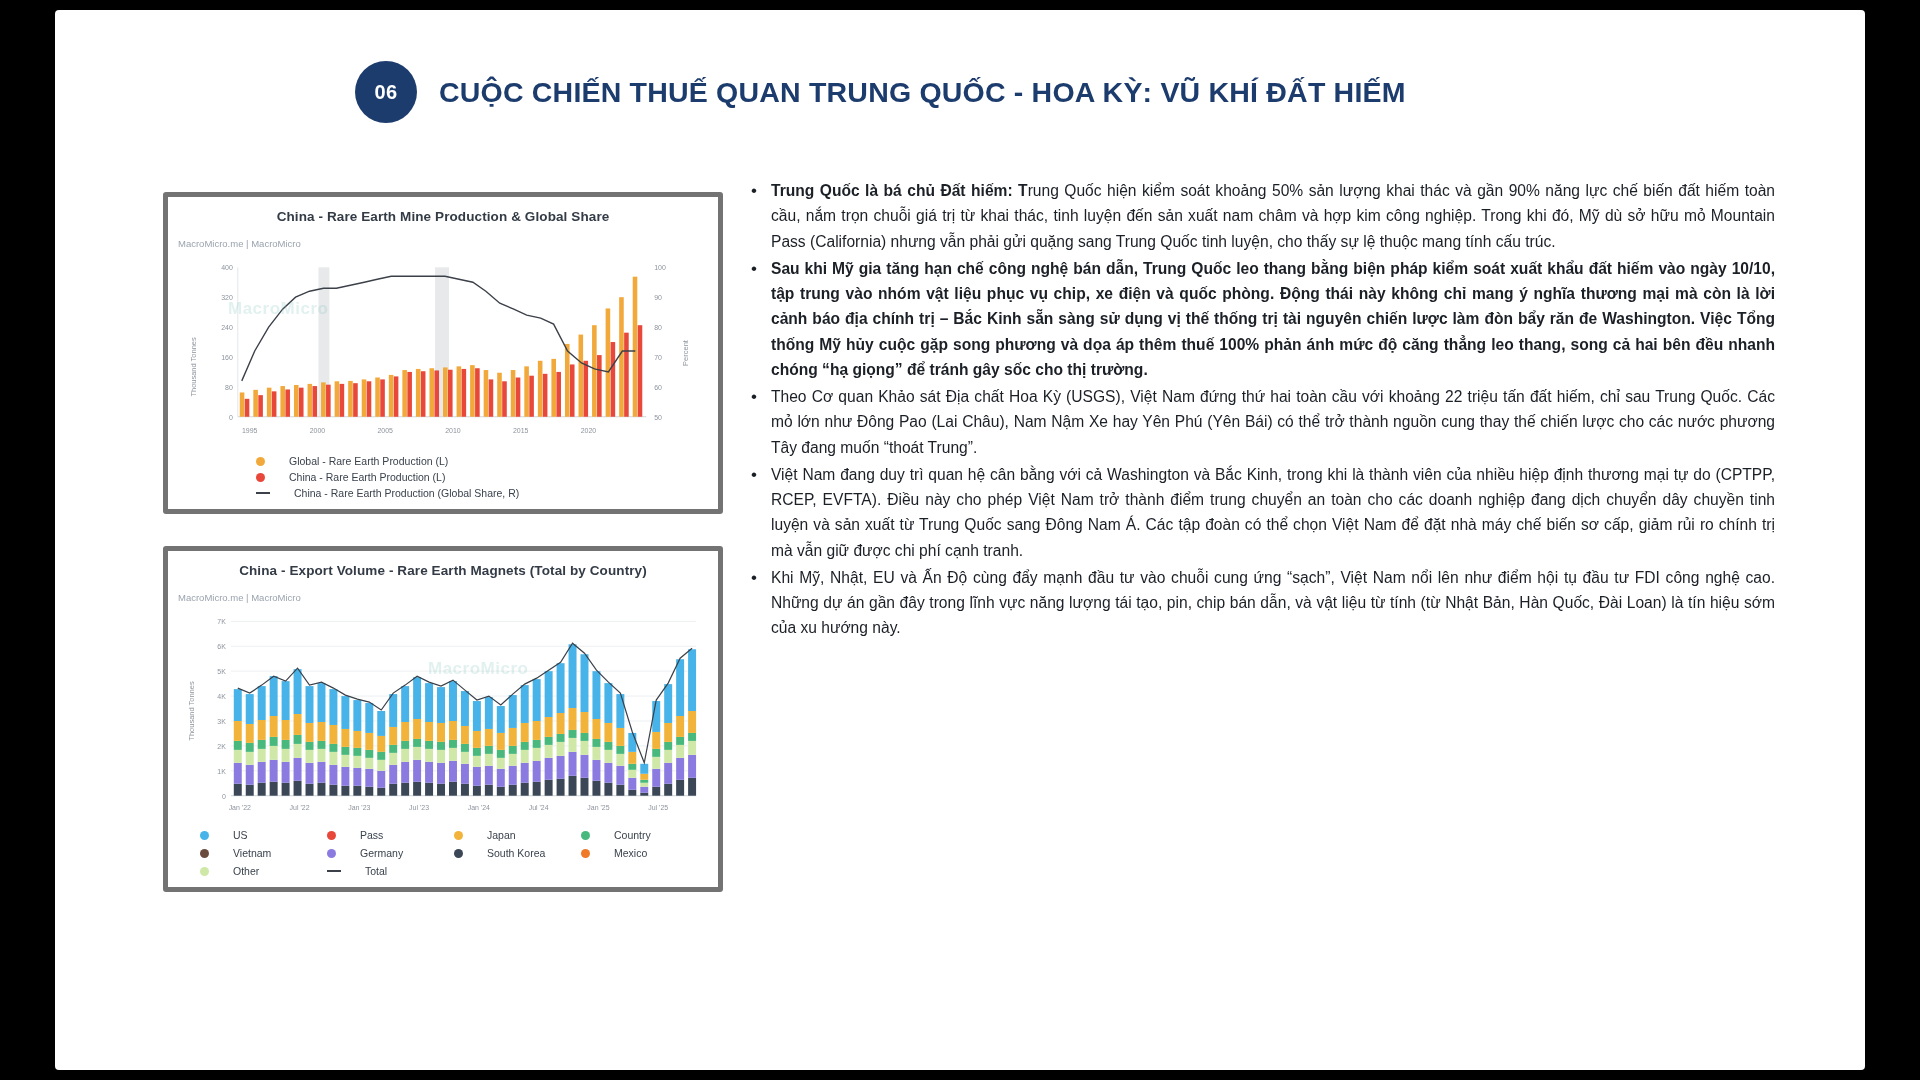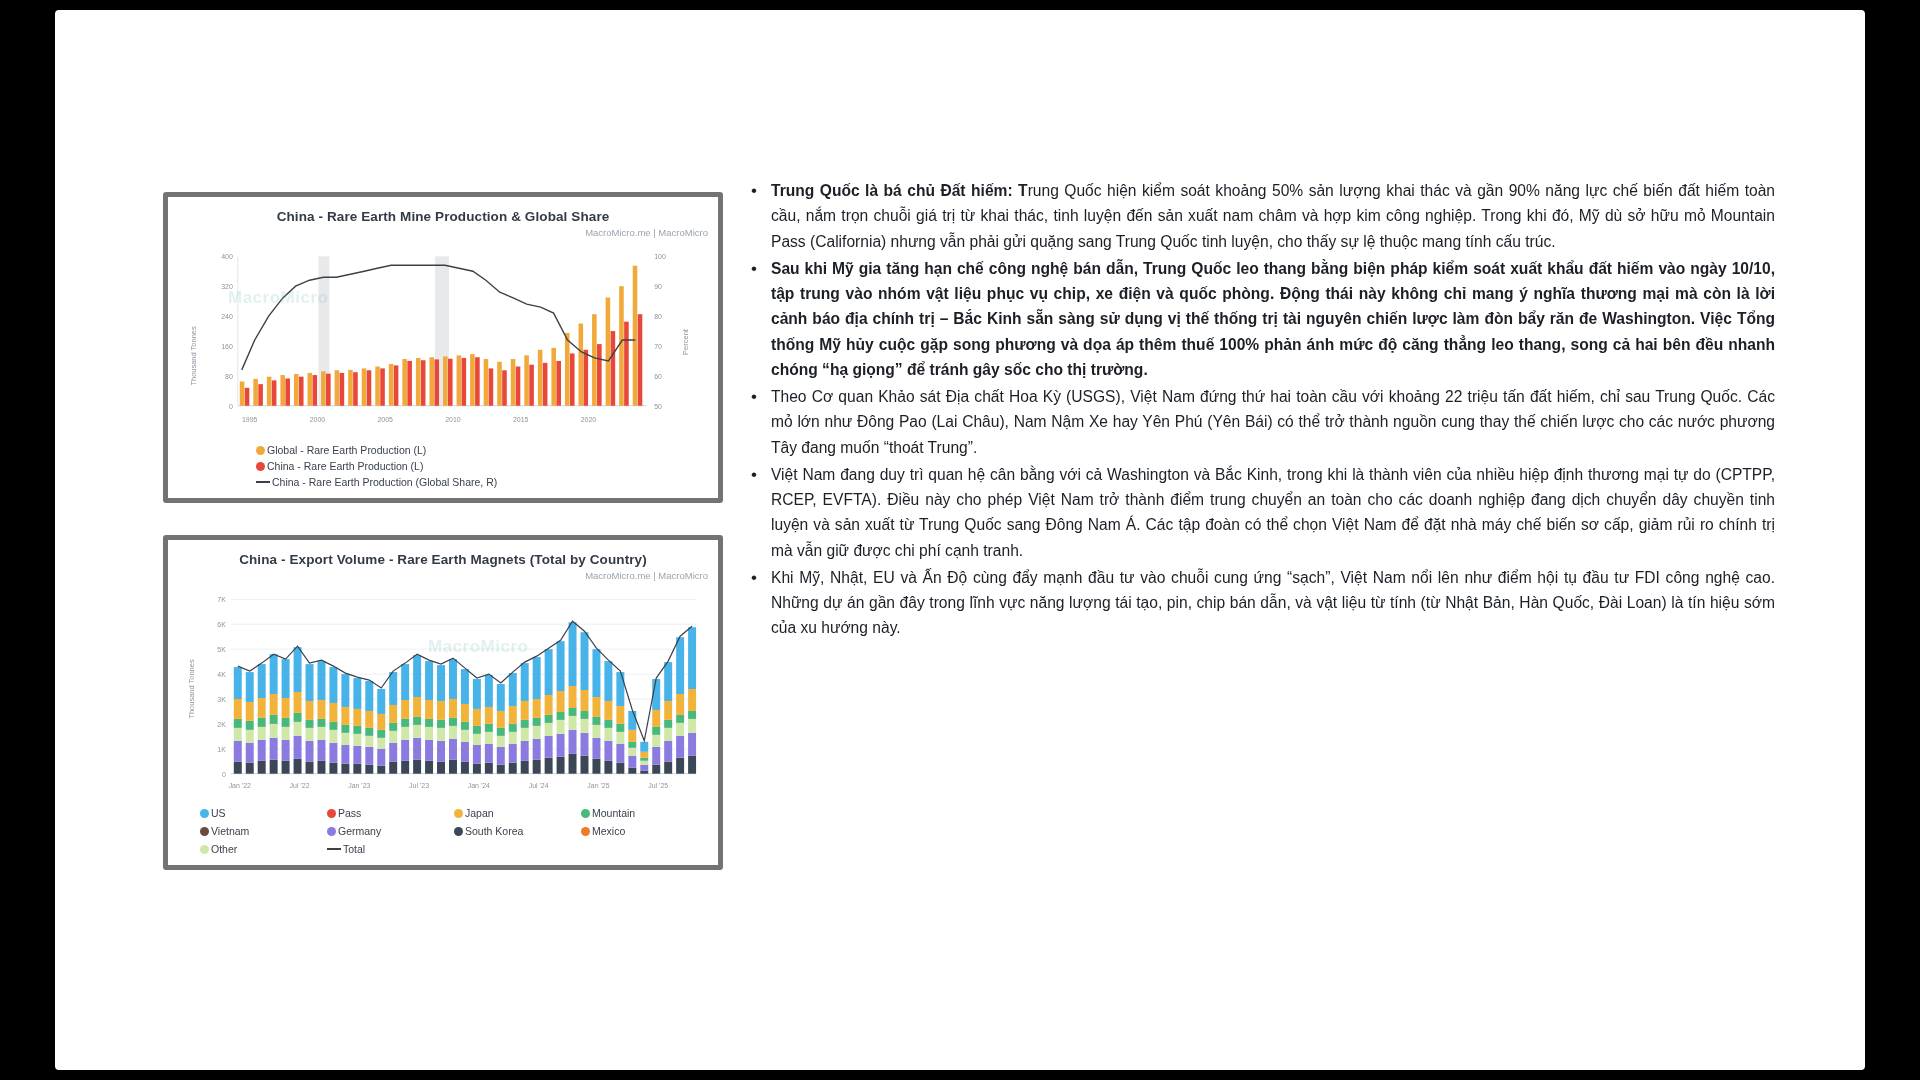--- a/index.html
+++ b/index.html
@@ -61,24 +61,24 @@
   }
   .chart-card + .chart-card { margin-top: 32px; }
   .chart-title {
     text-align: center;
     font-size: 13.5px;
     color: #333b46;
     font-weight: bold;
     letter-spacing: .1px;
   }
   .chart-sub {
-    text-align: right;
+    text-align: left;
     font-size: 9.5px;
     color: #9aa3ae;
-    margin-top: 3px;
+    margin-top: 14px;
   }
   .plot-wrap { position: relative; margin-top: 8px; }
   .watermark {
     position: absolute;
     color: rgba(120,190,180,.22);
     font-size: 17px;
     font-weight: bold;
     letter-spacing: .5px;
     pointer-events: none;
   }
@@ -96,21 +96,21 @@
   .legend-1 {
     grid-template-columns: 1fr;
     row-gap: 4px;
     padding-left: 78px;
   }
   .legend-2 {
     grid-template-columns: repeat(4, 1fr);
     row-gap: 6px;
     padding-left: 22px;
   }
-  .leg-item { display: flex; align-items: center; gap: 2px; }
+  .leg-item { display: flex; align-items: center; gap: 24px; }
   .dot { width: 9px; height: 9px; border-radius: 50%; flex: 0 0 auto; }
   .line-key { width: 14px; height: 2px; background: #3b4049; flex: 0 0 auto; }
 
   
   .text-col {
     position: absolute;
     left: 690px; top: 168px;
     width: 1030px;
     color: #1b1f26;
     font-size: 15.6px;
@@ -135,20 +135,24 @@
     font-weight: bold;
     margin-top: 20px;
     margin-bottom: 6px;
   }
 </style>
 </head>
 <body>
 
 <div id="slide">
 
+  <div class="header">
+    <div class="badge">06</div>
+    <div class="header-title">CUỘC CHIẾN THUẾ QUAN TRUNG QUỐC - HOA KỲ: VŨ KHÍ ĐẤT HIẾM</div>
+  </div>
 
   <div class="charts-col">
 
     <div class="chart-card">
       <div class="chart-title">China - Rare Earth Mine Production &amp; Global Share</div>
       <div class="chart-sub">MacroMicro.me | MacroMicro</div>
       <div class="plot-wrap">
         <div class="watermark wm1">MacroMicro</div>
         <svg class="plot" viewBox="0 0 540 190" width="538" height="190">
 
@@ -567,21 +571,21 @@
         <div class="leg-item">
             <span class="dot" style="background:#e8483a"></span>
             <span>Pass</span>
           </div>
         <div class="leg-item">
             <span class="dot" style="background:#f2b33b"></span>
             <span>Japan</span>
           </div>
         <div class="leg-item">
             <span class="dot" style="background:#49b87c"></span>
-            <span>Mountain</span>
+            <span>Country</span>
           </div>
         <div class="leg-item">
             <span class="dot" style="background:#6b4b3e"></span>
             <span>Vietnam</span>
           </div>
         <div class="leg-item">
             <span class="dot" style="background:#8b7ae0"></span>
             <span>Germany</span>
           </div>
         <div class="leg-item">

